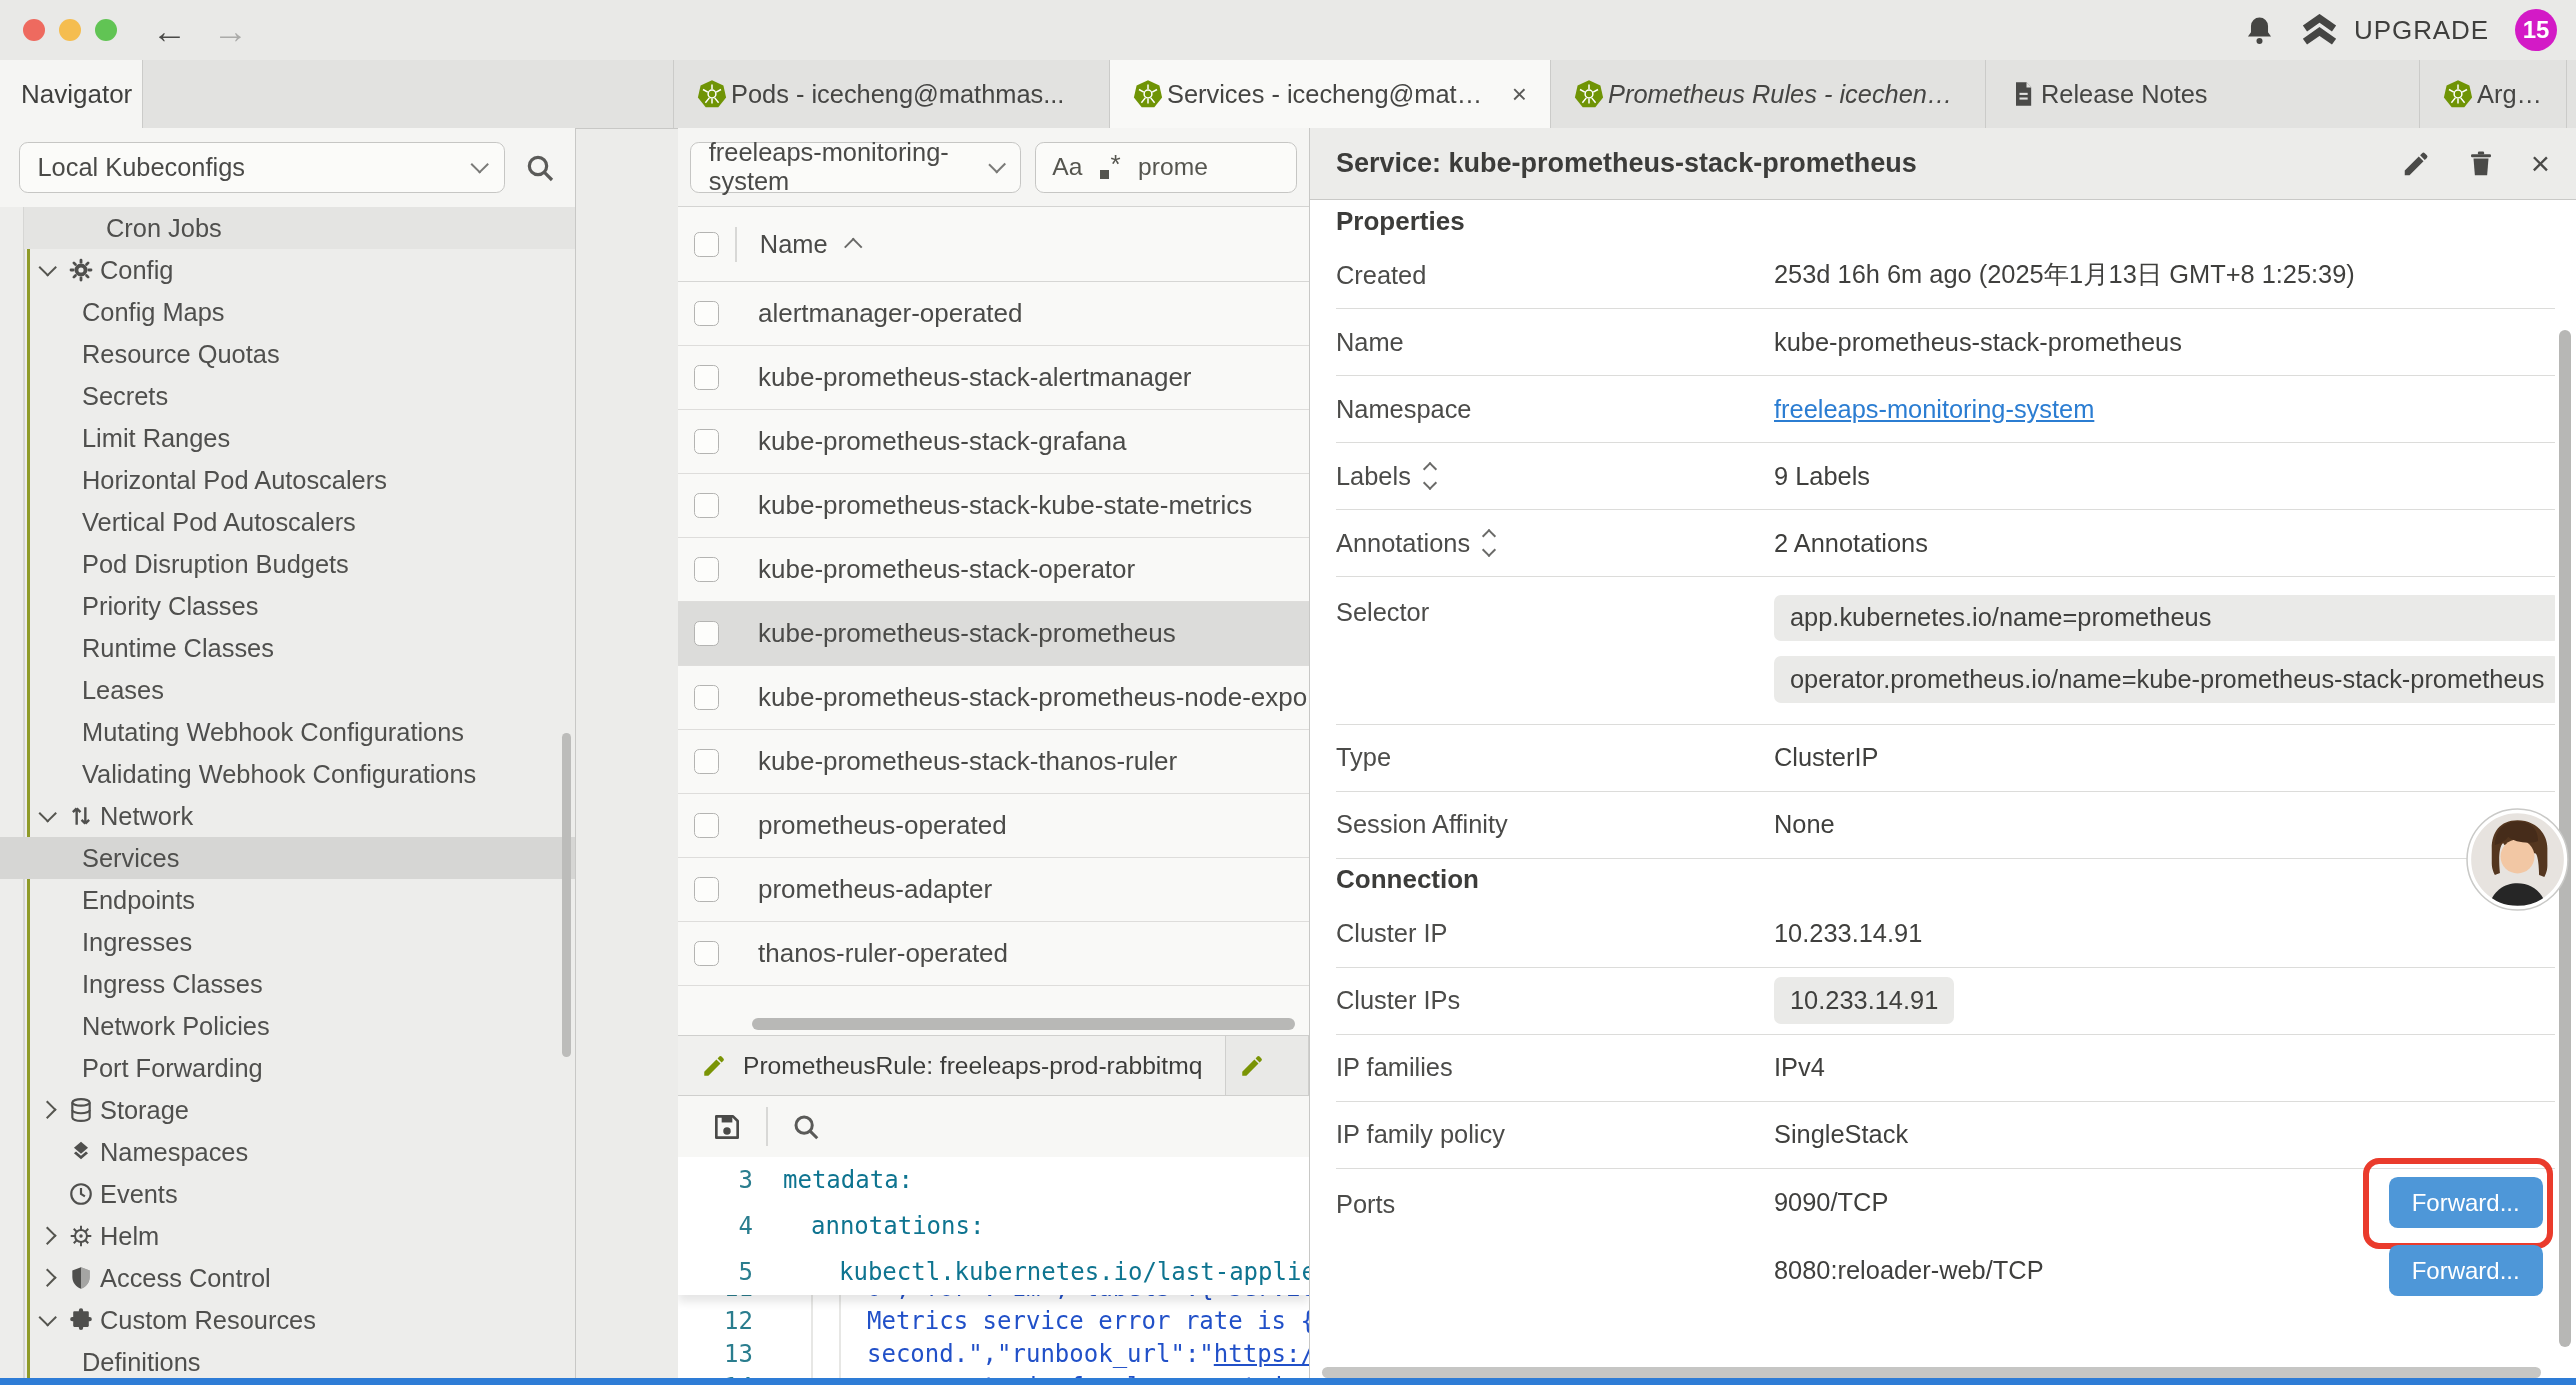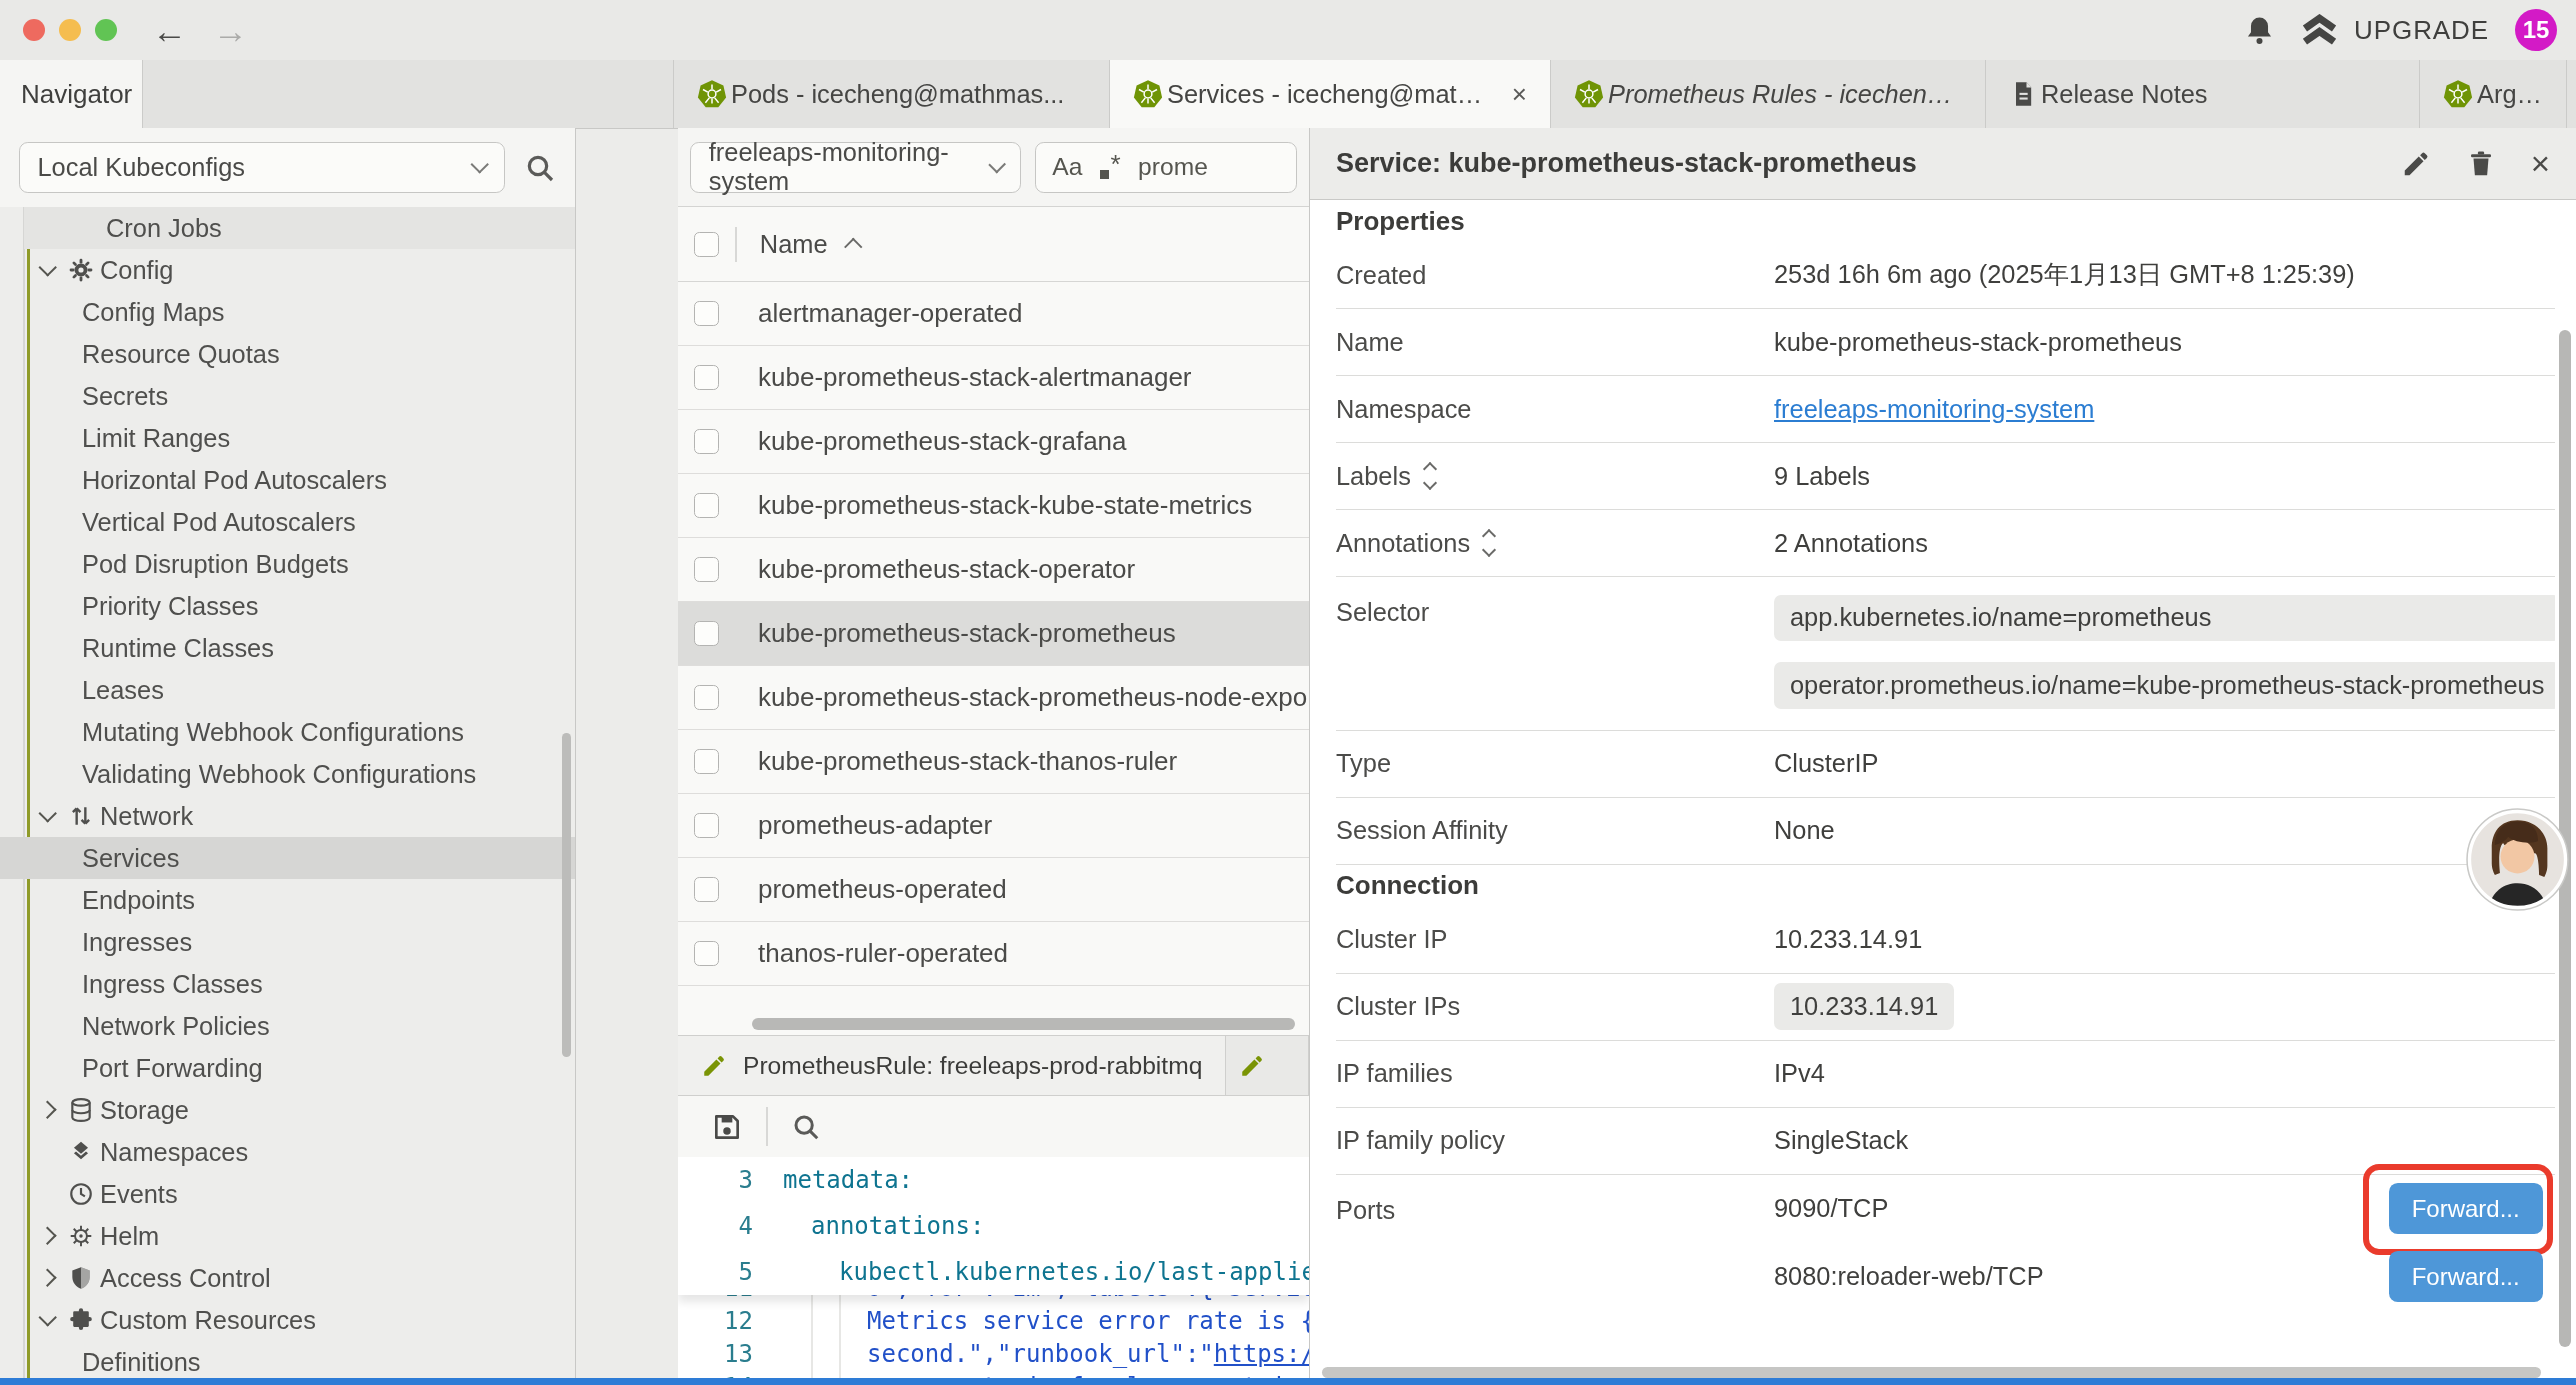--- a/index.html
+++ b/index.html
@@ -101,21 +101,21 @@
   #details-body{position:absolute;top:72px;left:0;right:21px;bottom:21px;overflow:hidden;padding:0 0 0 26px;}
   .dsec-head{font-size:26px;font-weight:bold;color:#3c3c3a;height:42px;display:flex;align-items:center;}
   .drow{display:flex;border-bottom:1.8px solid #dcdcda;font-size:25.4px;align-items:center;min-height:67px;box-sizing:border-box;}
   .drow.noborder{border-bottom:none;}
   .dlabel{width:438px;flex:none;color:#4b4b49;display:flex;align-items:center;}
   .dvalue{color:#3f3f3d;min-width:0;}
   .dvalue a{color:#2b7dd2;text-decoration:underline;}
   .chip{display:inline-block;background:#eaeae8;border-radius:7px;padding:8.8px 16px;color:#3f3f3d;white-space:nowrap;}
   .drow.tall{align-items:flex-start;}
   .drow.tall .dlabel{padding-top:21px;}
-  .chipcol{display:flex;flex-direction:column;gap:21px;padding:17.5px 0 21px 0;}
+  .chipcol{display:flex;flex-direction:column;gap:15px;padding:17.5px 0 21px 0;}
   .updn{display:inline-flex;flex-direction:column;margin-left:14px;gap:4.4px;}
   .updn i{width:8px;height:8px;border-right:2.2px solid #6a6a68;border-bottom:2.2px solid #6a6a68;display:block;}
   .updn .u{transform:rotate(-135deg);}
   .updn .d{transform:rotate(45deg);}
   .portcol{flex:1;display:flex;flex-direction:column;min-width:0;}
   .portline{display:flex;align-items:center;height:68px;position:relative;}
   .fwd-wrap{margin-left:auto;margin-right:12.3px;position:relative;}
   .fwd-btn{background:#4e97d8;color:#fff;font-size:24px;border:none;border-radius:8.8px;padding:11.4px 23px;font-family:"Liberation Sans",sans-serif;}
   .annotation{position:absolute;top:-19px;bottom:-21px;left:-26px;right:-10.5px;border:6.1px solid #ea3b2c;border-radius:16px;pointer-events:none;}
   #details-vscroll{position:absolute;right:5.3px;top:202px;width:11.4px;height:1017px;border-radius:6.1px;background:#b7b7b5;}
@@ -473,25 +473,25 @@
       <div class="trow">
         <span class="cbx"></span>
         <span class="rname">kube-prometheus-stack-prometheus-node-exporter</span>
       </div>
       <div class="trow">
         <span class="cbx"></span>
         <span class="rname">kube-prometheus-stack-thanos-ruler</span>
       </div>
       <div class="trow">
         <span class="cbx"></span>
+        <span class="rname">prometheus-operated</span>
+      </div>
+      <div class="trow">
+        <span class="cbx"></span>
         <span class="rname">prometheus-adapter</span>
-      </div>
-      <div class="trow">
-        <span class="cbx"></span>
-        <span class="rname">prometheus-operated</span>
       </div>
       <div class="trow">
         <span class="cbx"></span>
         <span class="rname">thanos-ruler-operated</span>
       </div>
     </div>
   <div id="table-hspace">
     <div id="table-hscroll"></div>
   </div>
   <div id="editor-tabs">

